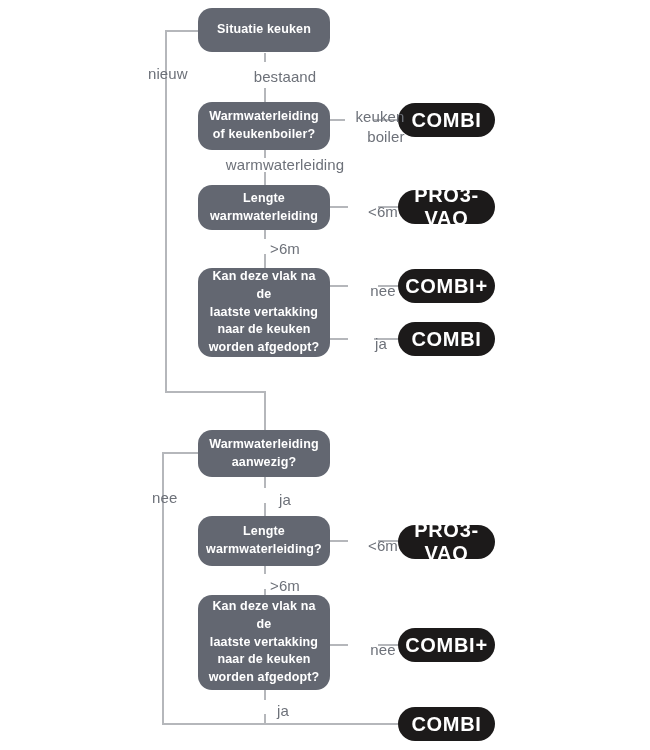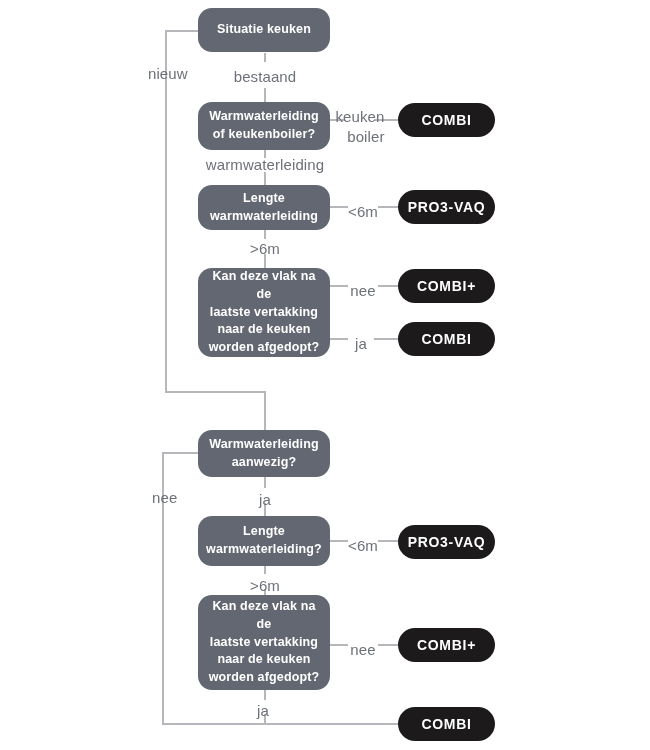--- a/index.html
+++ b/index.html
@@ -42,37 +42,38 @@
     font-weight: bold;
     font-size: 12.5px;
     line-height: 1.42;
     letter-spacing: 0.15px;
     padding: 4px 10px;
   }
   .node.terminal {
     background: #1c1a1a;
     border-radius: 999px;
     font-weight: bold;
-    font-size: 14px;
+    font-size: 20px;
     letter-spacing: 0.7px;
   }
 
   
   .edge-label {
     position: absolute;
     color: #6d7179;
     font-size: 15px;
     line-height: 1.35;
     letter-spacing: 0.1px;
     white-space: pre-line;
     z-index: 4;
   }
   .edge-label.center {
     text-align: center;
     transform: translateX(-50%);
+    margin-left: 20px;
   }
   .edge-label.left {
     text-align: left;
   }
 </style>
 </head>
 <body>
 
 <div id="flowchart">
 

